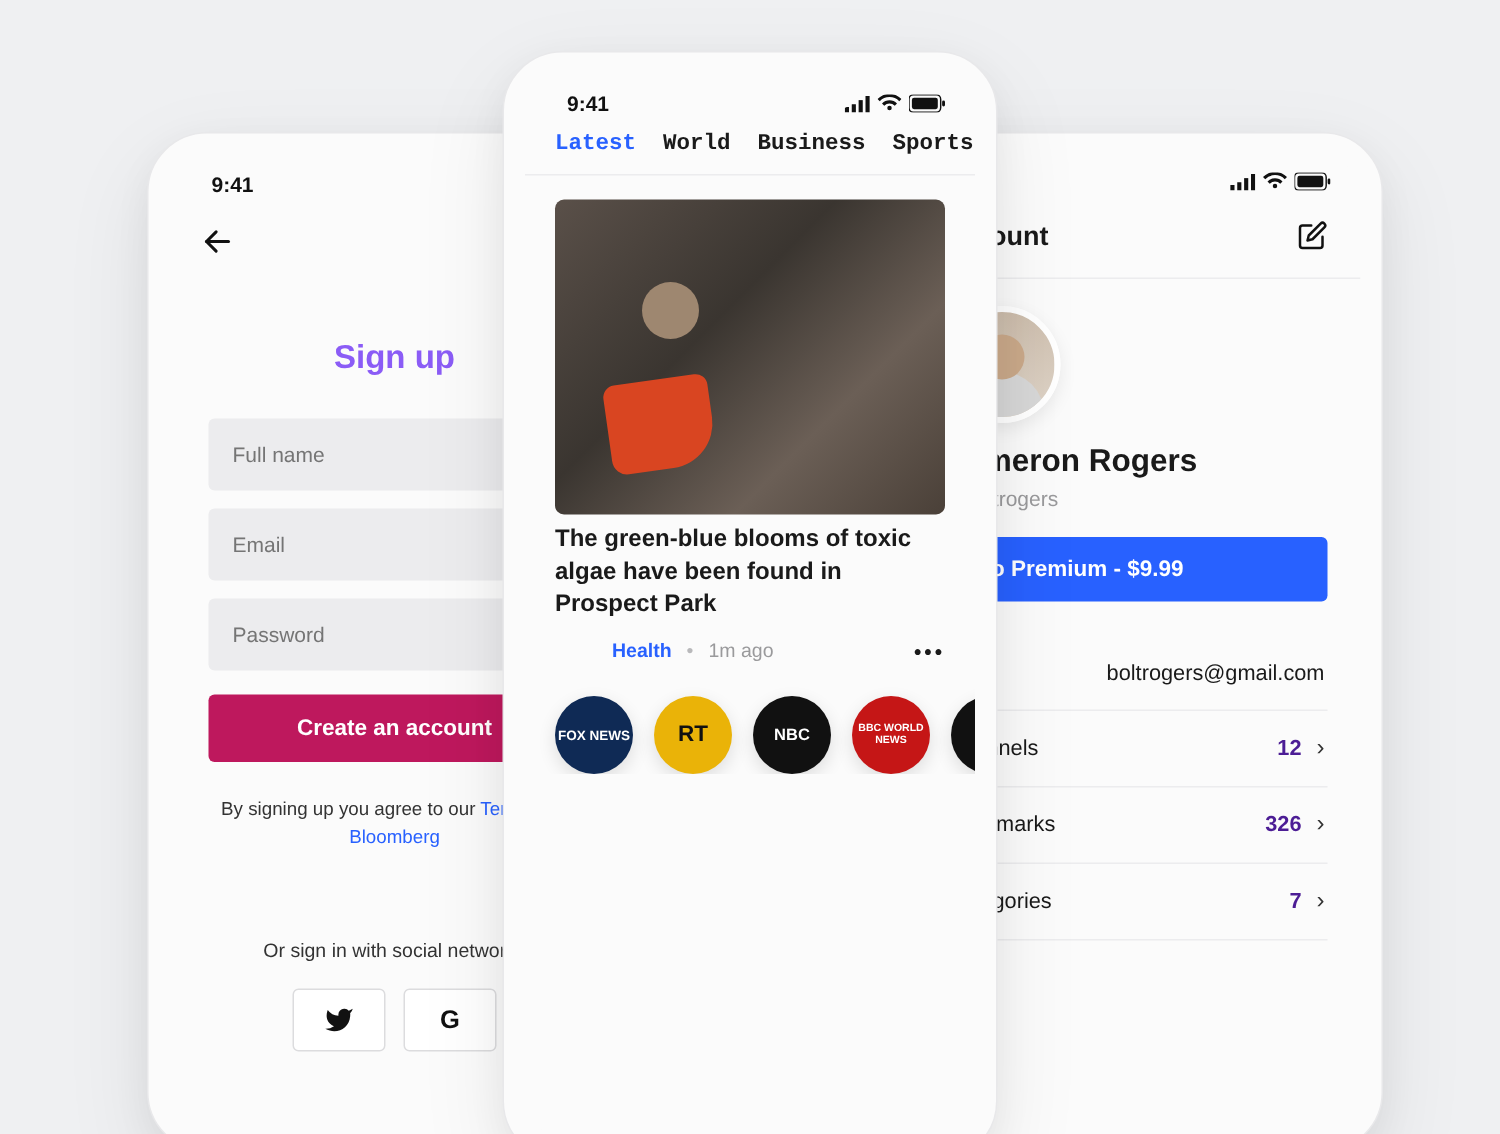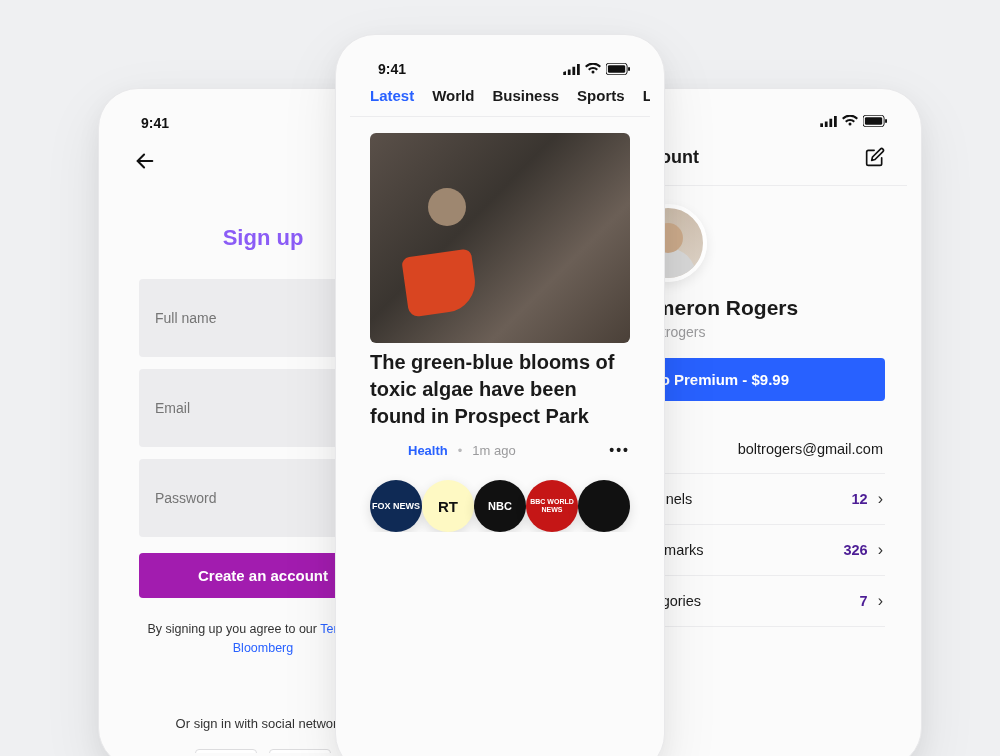--- a/index.html
+++ b/index.html
@@ -83,45 +83,45 @@
 .tabs {
   display: flex;
   gap: 18px;
   padding: 2px 20px 12px 20px;
   border-bottom: 1px solid #ececee;
   font-size: 15px;
   font-weight: 700;
   overflow: hidden;
   white-space: nowrap;
 }
-.tab { color: #1a1a1a; cursor: pointer; }
+.tab { color: #1a1a1a; cursor: pointer; font-family: Liberation Mono, monospace; }
 .tab.active { color: #2861ff; }
 
 
 .signup-body { padding: 16px 26px 0 26px; }
 .signup-title {
   font-size: 22px;
   font-weight: 800;
   text-align: center;
   margin: 22px 0 28px 0;
   color: #8b5cf6;
 }
 .input {
   width: 100%;
   background: #ececee;
   border: none;
   border-radius: 4px;
-  padding: 31px 16px;
+  padding: 16px 16px;
   font-size: 14px;
   margin-bottom: 12px;
   color: #5a5a5a;
 }
 .btn-primary {
   width: 100%;
-  background: #a21caf;
+  background: #be185d;
   color: #fff;
   border: none;
   border-radius: 4px;
   padding: 14px;
   font-size: 15px;
   font-weight: 600;
   cursor: pointer;
   margin-top: 4px;
 }
 .disclaimer {
@@ -184,40 +184,41 @@
   width:38px; height:38px;
   background:#9e8770;
   border-radius:50%;
 }
 .article-source {
   font-size: 13px;
   color: #9a9a9c;
   margin-top: 14px;
 }
 .article-title {
-  font-size: 20px;
+  font-size: 16px;
   font-weight: 800;
   line-height: 1.35;
   color: #1a1a1a;
   margin-top: 6px;
 }
 .article-meta {
   display: flex;
   align-items: center;
   justify-content: space-between;
   margin-top: 12px;
 }
 .meta-left { display:flex; align-items:center; gap:10px; font-size:13px;padding-left:38px; }
 .meta-cat { color: #2861ff; font-weight: 600; }
 .meta-dot { color:#b9b9bb; }
 .meta-time { color:#9a9a9c;text-align:center; }
 .more-icon { cursor:pointer; color:#1a1a1a; letter-spacing:2px; font-weight:700; font-size:14px;}
 
 .channels {
   display: flex;
+  gap: 14px;
   padding: 22px 20px 0 20px;
   overflow: hidden;
 }
 .channel {
   width: 52px;
   height: 52px;
   border-radius: 50%;
   box-shadow: 0 4px 12px rgba(0,0,0,0.12);
   display:flex;
   align-items:center;
@@ -377,21 +378,21 @@
         <div class="meta-left">
           <span class="meta-cat">Health</span>
           <span class="meta-dot">•</span>
           <span class="meta-time">1m ago</span>
         </div>
         <div class="more-icon">•••</div>
       </div>
     </div>
     <div class="channels">
       <div class="channel" style="background:#0f2a55">FOX NEWS</div>
-      <div class="channel" style="background:#fef9c3;color:#111;font-size:15px">RT</div>
+      <div class="channel" style="background:#eab308;color:#111;font-size:15px">RT</div>
       <div class="channel" style="background:#111;font-size:11px">NBC</div>
       <div class="channel" style="background:#c51616;font-size:7px;line-height:1.1">BBC WORLD NEWS</div>
       <div class="channel" style="background:#111"></div>
     </div>
   </div>
 </div>
 
 <div class="phone phone-right">
   <div class="phone-inner">
     <div class="statusbar">

